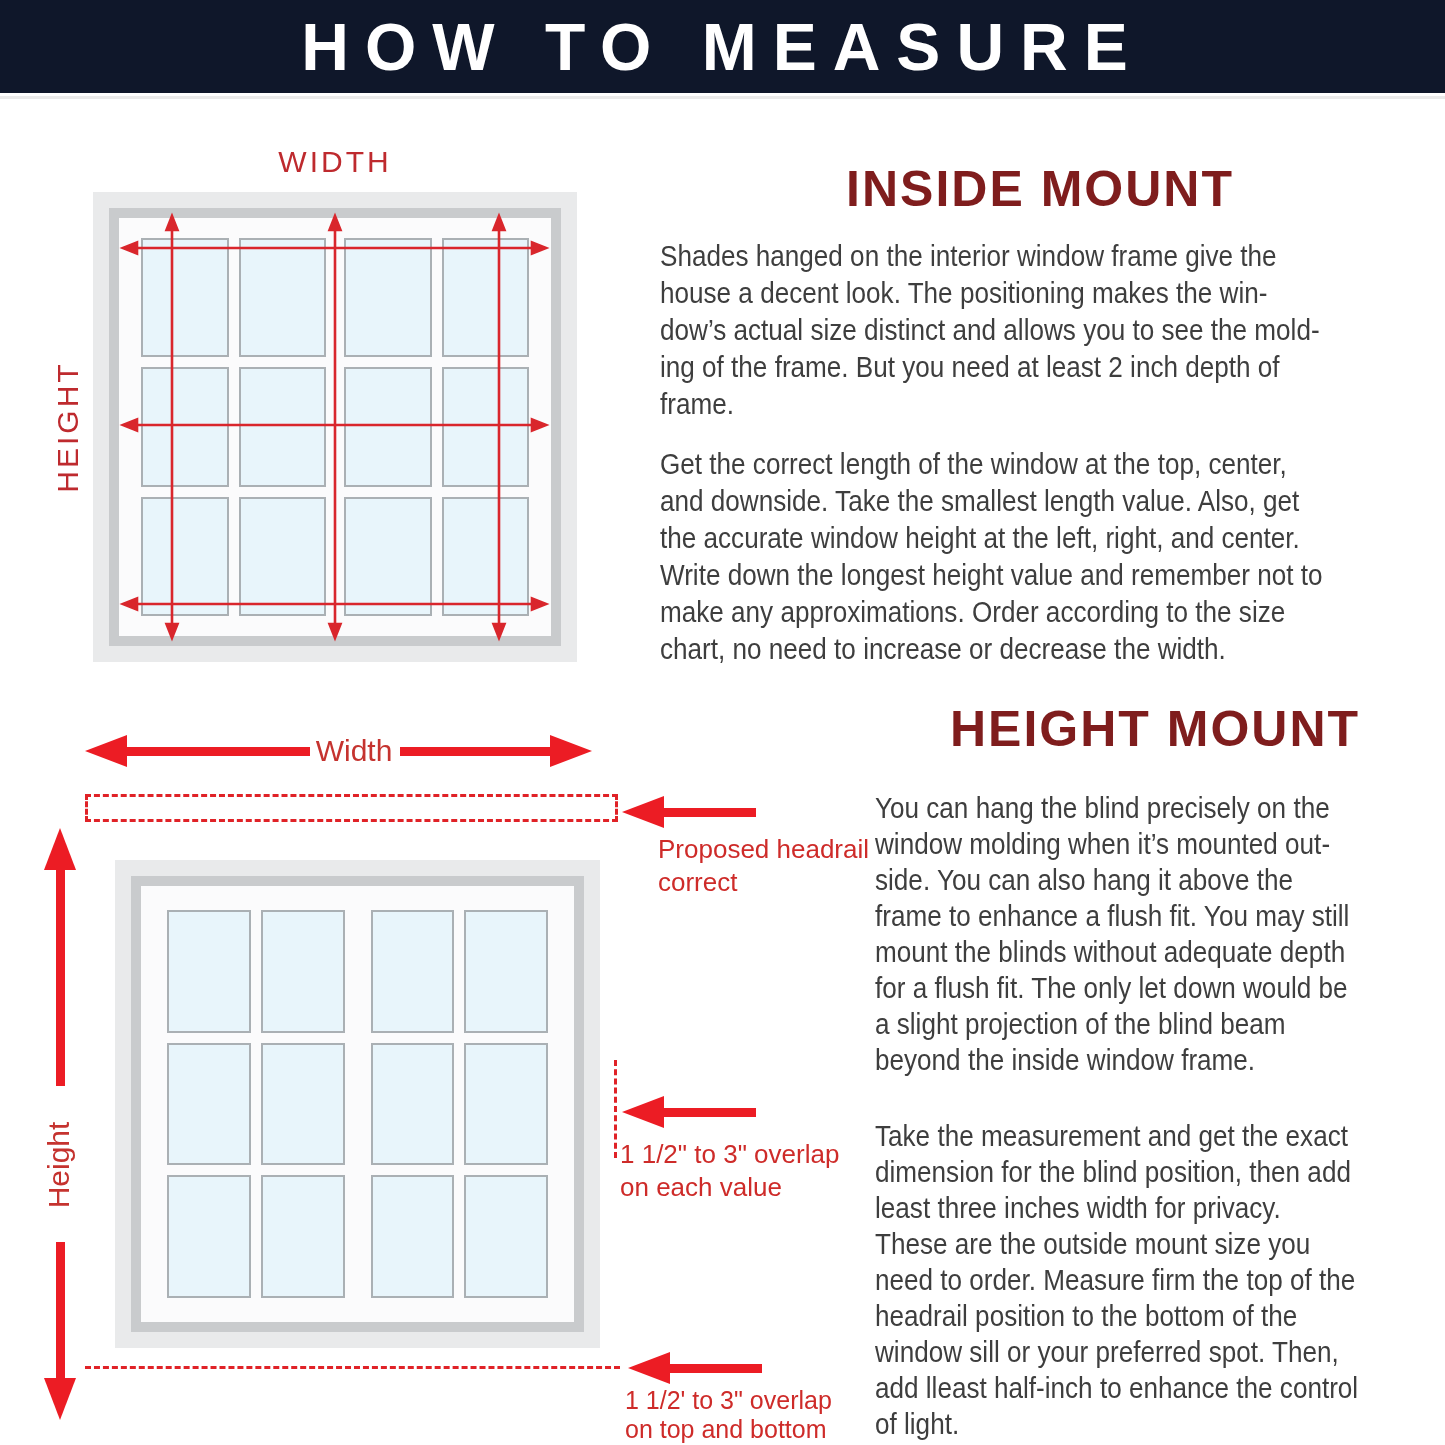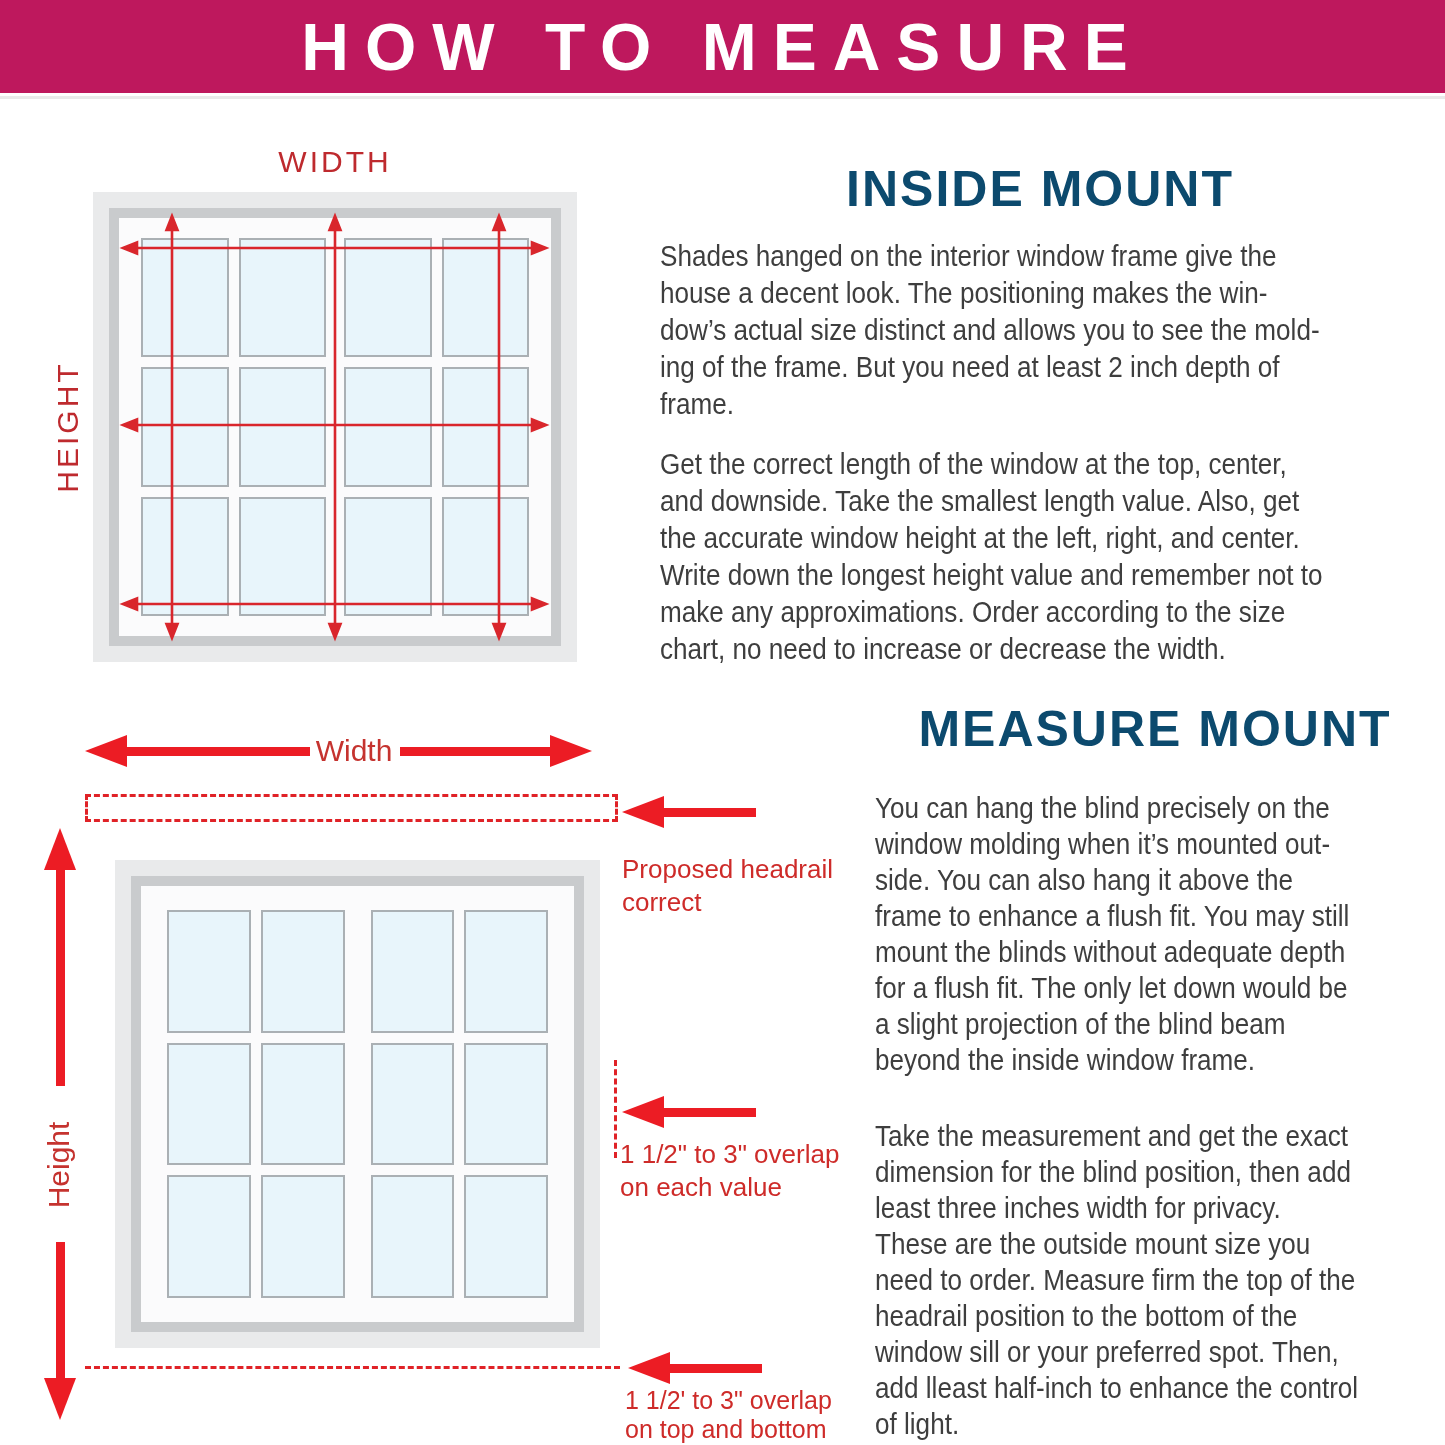--- a/index.html
+++ b/index.html
@@ -1,20 +1,20 @@
 <!DOCTYPE html>
 <html><head>
 <meta charset="utf-8">
 <style>
   html,body{margin:0;padding:0;background:#fff;}
   .canvas{position:relative;width:1445px;height:1445px;background:#ffffff;
     font-family:"Liberation Sans",sans-serif;overflow:hidden;}
 
   
-  .banner{position:absolute;left:0;top:0;width:1445px;height:93px;background:#be185d;
+  .banner{position:absolute;left:0;top:0;width:1445px;height:93px;background:#0f172a;
     display:flex;align-items:center;justify-content:center;}
   .banner-title{color:#ffffff;font-size:66px;font-weight:700;letter-spacing:16px;white-space:nowrap;}
   .banner-underline{position:absolute;left:0;top:96px;width:1445px;height:3px;background:#EAEAEA;}
 
   
   .window{position:absolute;background:#E9EAEB;}
   .window-bevel{position:absolute;inset:16px;background:#C9CBCD;}
   .window-frame{position:absolute;inset:26px;background:#FBFBFC;display:flex;
     gap:18px;padding:20px 22px;box-sizing:border-box;}
   .window.bottom .window-frame{gap:26px;padding:24px 26px;}
@@ -44,21 +44,21 @@
   .tri-down{width:0;height:0;border-style:solid;border-width:42px 16px 0 16px;
     border-color:#EC1C24 transparent transparent transparent;}
   .spacer{background:transparent;}
 
   
   .dashed-box{position:absolute;border:3px dashed #E02227;box-sizing:border-box;}
   .dashed-vline{position:absolute;border-left:3px dashed #E02227;width:0;}
   .dashed-hline{position:absolute;border-top:3px dashed #E02227;height:0;}
 
   
-  .mount-heading{position:absolute;color:#0c4a6e;font-size:50px;font-weight:700;
+  .mount-heading{position:absolute;color:#7f1d1d;font-size:50px;font-weight:700;
     letter-spacing:2px;text-align:center;white-space:nowrap;}
   .para{position:absolute;color:#3E3E3E;font-size:29px;line-height:37px;
     transform:scaleX(0.90);transform-origin:left top;}
   .para.tight{line-height:36px;}
   .para div{white-space:nowrap;}
 </style>
 </head>
 <body>
 
 <div class="canvas">
@@ -128,21 +128,21 @@
 
   <div class="para" style="left:660px;top:446px;">
     <div>Get the correct length of the window at the top, center,</div>
     <div>and downside. Take the smallest length value. Also, get</div>
     <div>the accurate window height at the left, right, and center.</div>
     <div>Write down the longest height value and remember not to</div>
     <div>make any approximations. Order according to the size</div>
     <div>chart, no need to increase or decrease the width.</div>
   </div>
 
-  <div class="mount-heading" style="left:875px;top:700px;width:560px;">MEASURE MOUNT</div>
+  <div class="mount-heading" style="left:875px;top:700px;width:560px;">HEIGHT MOUNT</div>
 
   <div class="para tight" style="left:875px;top:790px;">
     <div>You can hang the blind precisely on the</div>
     <div>window molding when it’s mounted out-</div>
     <div>side. You can also hang it above the</div>
     <div>frame to enhance a flush fit. You may still</div>
     <div>mount the blinds without adequate depth</div>
     <div>for a flush fit. The only let down would be</div>
     <div>a slight projection of the blind beam</div>
     <div>beyond the inside window frame.</div>
@@ -168,21 +168,21 @@
   <div class="h-arrow" style="left:400px;top:735px;">
     <div class="shaft-h" style="width:150px;"></div>
     <div class="tri-right"></div>
   </div>
 
   <div class="dashed-box" style="left:85px;top:794px;width:533px;height:28px;"></div>
   <div class="h-arrow" style="left:622px;top:796px;">
     <div class="tri-left"></div>
     <div class="shaft-h" style="width:92px;"></div>
   </div>
-  <div class="red-note" style="left:622px;top:833px;margin-top:20px;">
+  <div class="red-note" style="left:658px;top:833px;">
     <div>Proposed headrail</div>
     <div>correct</div>
   </div>
 
   <div class="v-arrow" style="left:44px;top:828px;height:592px;">
     <div class="tri-up"></div>
     <div class="shaft-v" style="height:216px;"></div>
     <div class="spacer" style="height:156px;width:9px;"></div>
     <div class="shaft-v" style="flex:1;"></div>
     <div class="tri-down"></div>

